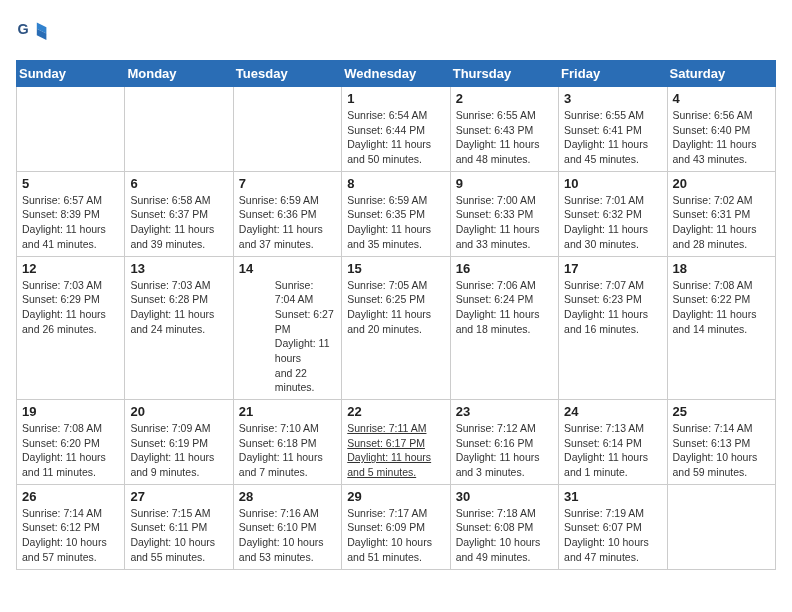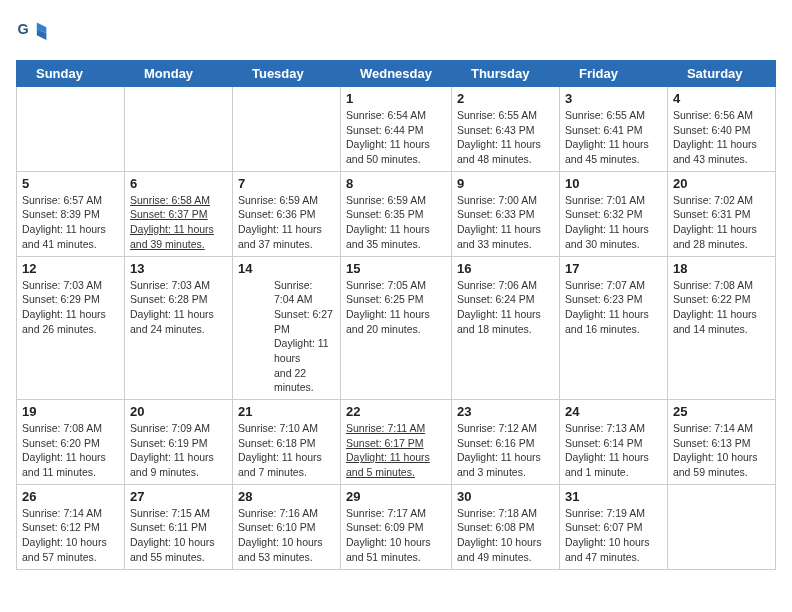--- a/index.html
+++ b/index.html
@@ -39,21 +39,21 @@
     }
     .calendar {
       width: 100%;
       border-collapse: collapse;
       border: 1px solid #ccc;
     }
     .calendar th {
       background: #2a6db5;
       color: #fff;
       text-align: left;
-      padding: 5px 19px;
+      padding: 5px 2px;
       font-size: 13px;
       font-weight: bold;
       border: 1px solid #2a6db5;
     }
     .calendar td {
       vertical-align: top;
       border: 1px solid #ccc;
       padding: 4px 5px;
       width: 108px;
       min-height: 90px;
@@ -141,21 +141,21 @@
       <tr>
         <td>
           <div class="day-num">5</div>
           <div class="day-info" style="white-space: pre-line;">Sunrise: 6:57 AM
 Sunset: 8:39 PM
 Daylight: 11 hours
 and 41 minutes.</div>
         </td>
         <td>
           <div class="day-num">6</div>
-          <div class="day-info" style="white-space: pre-line; text-decoration: underline;">Sunrise: 6:58 AM
+          <div class="day-info" style="white-space: pre-line;">Sunrise: 6:58 AM
 Sunset: 6:37 PM
 Daylight: 11 hours
 and 39 minutes.</div>
         </td>
         <td>
           <div class="day-num">7</div>
           <div class="day-info" style="white-space: pre-line;">Sunrise: 6:59 AM
 Sunset: 6:36 PM
 Daylight: 11 hours
 and 37 minutes.</div>

